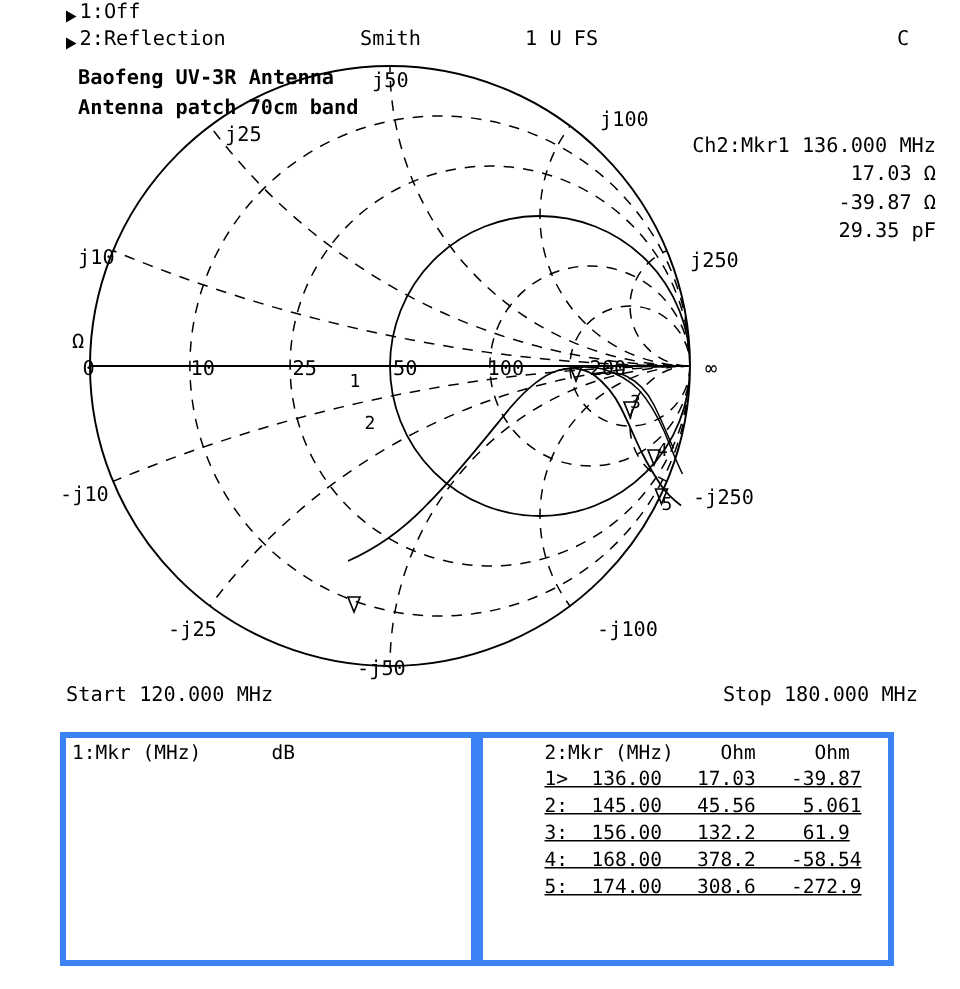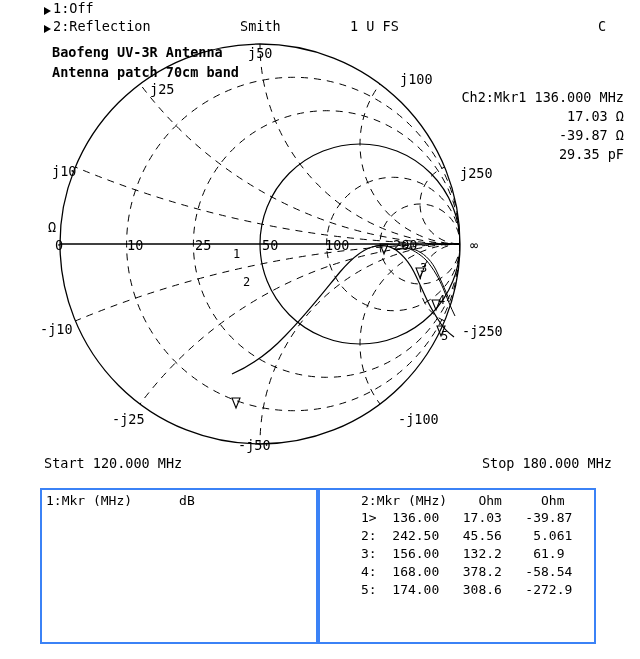--- a/index.html
+++ b/index.html
@@ -39,35 +39,35 @@
 
   
   #start-label { left: 44px; top: 455px; font-size: 13.5px; }
   #stop-label { right: 28px; top: 455px; font-size: 13.5px; }
 
   
   #tables { left: 40px; top: 488px; width: 556px; height: 158px; }
   .tbl-box {
     position: absolute;
     top: 0;
-    border: 2px solid #3b82f6;
+    border: 4px solid #3b82f6;
     height: 156px;
     box-sizing: border-box;
     overflow: hidden;
   }
   #table-left { left: 0; width: 278px; }
   #table-right { left: 278px; width: 278px; padding-left: 37px; }
   .tbl-head {
     padding: 2px 4px 0 4px;
     white-space: pre;
     font-size: 13px;
     line-height: 17px;
   }
   .tbl-body { padding: 0 4px; }
-  .tbl-body .row { white-space: pre; font-size: 13px; line-height: 18px; }
+  .tbl-body .row { white-space: pre; font-size: 13px; line-height: 18px; text-decoration: underline; }
   svg { display: block; }
   text { font-family: "DejaVu Sans Mono", monospace; }
 </style>
 </head>
 <body>
 
 <div id="header-area" class="abs">
   <span class="tri abs" style="left:44px; top:7px;"></span>
   <span class="hdr-label abs" style="left:53px; top:0px;">1:Off</span>
 
@@ -183,19 +183,19 @@
 
 <div id="tables" class="abs">
   <div id="table-left" class="tbl-box">
     <div class="tbl-head">1:Mkr (MHz)      dB</div>
     <div class="tbl-body"></div>
   </div>
   <div id="table-right" class="tbl-box">
     <div class="tbl-head">2:Mkr (MHz)    Ohm     Ohm</div>
     <div class="tbl-body">
       <div class="row">1&gt;  136.00   17.03   -39.87</div>
-      <div class="row">2:  242.50   45.56    5.061</div>
+      <div class="row">2:  145.00   45.56    5.061</div>
       <div class="row">3:  156.00   132.2    61.9</div>
       <div class="row">4:  168.00   378.2   -58.54</div>
       <div class="row">5:  174.00   308.6   -272.9</div>
     </div>
   </div>
 </div>
 
 </body></html>

